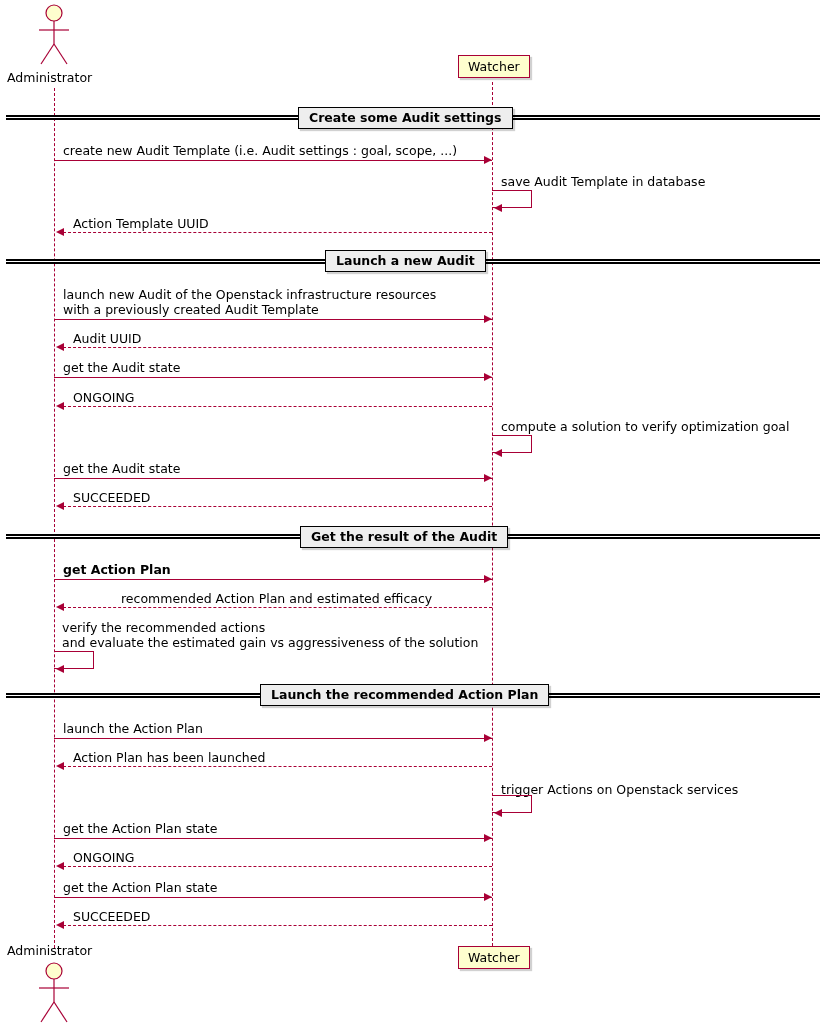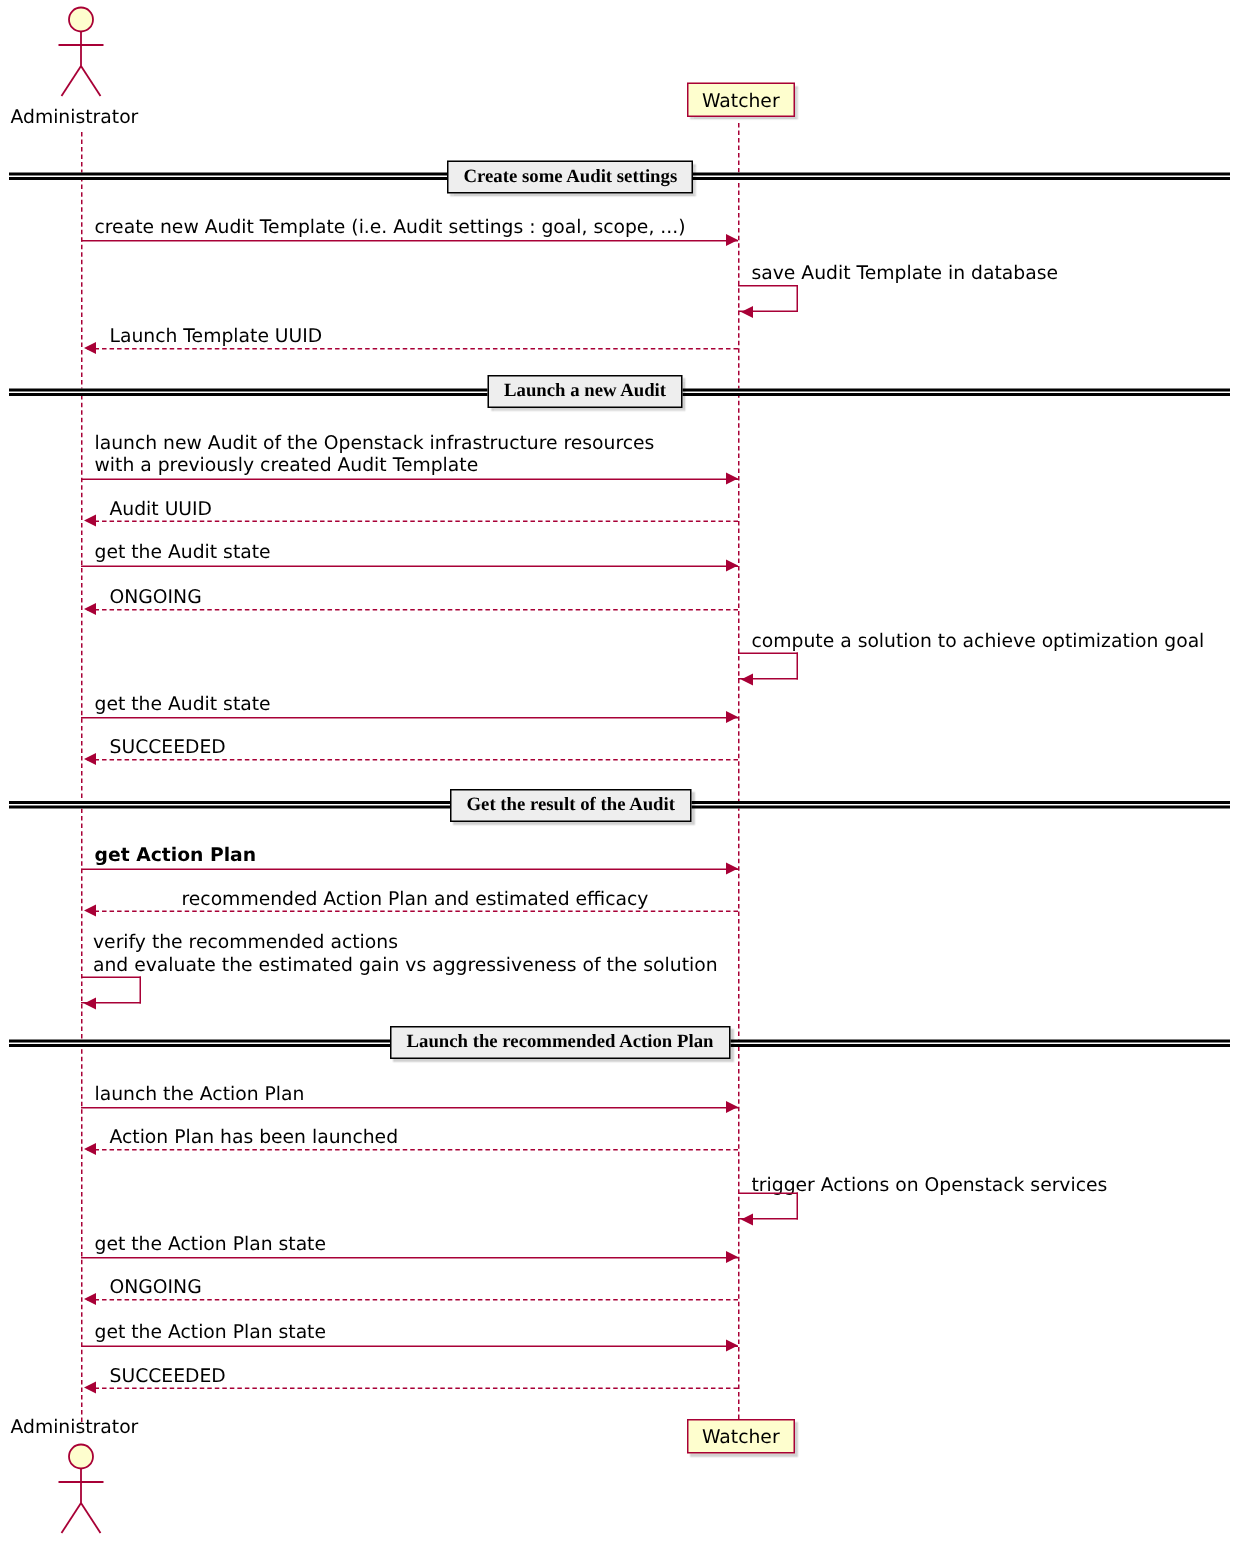--- a/index.html
+++ b/index.html
@@ -57,21 +57,20 @@
   .divider-label {
     position: absolute;
     background: #EEEEEE;
     border: 1px solid #000;
     font-weight: bold;
     font-size: 12.5px;
     padding: 2px 10px 3px 10px;
     white-space: nowrap;
     text-align: center;
     box-shadow: 2px 2px 1px rgba(0,0,0,0.18);
-    font-family: Liberation Serif, serif;
   }
 
   
   .msg-line {
     position: absolute;
     height: 0;
     border-top: 1px solid #A80036;
   }
   .msg-line.dashed { border-top: 1px dashed #A80036; }
   .arrow-r, .arrow-l {
@@ -129,21 +128,21 @@
   <div class="divider-label" style="left:298px; top:107px;">Create some Audit settings</div>
 
   <div class="msg-text" style="left:63px; top:143px;">create new Audit Template (i.e. Audit settings : goal, scope, ...)</div>
   <div class="msg-line" style="left:54px; top:160px; width:438px;"></div>
   <div class="arrow-r" style="left:484px; top:156px;"></div>
 
   <div class="msg-text" style="left:501px; top:174px;">save Audit Template in database</div>
   <div class="self-msg" style="left:492px; top:190px;"></div>
   <div class="arrow-l" style="left:494px; top:204px;"></div>
 
-  <div class="msg-text" style="left:73px; top:216px;">Launch Template UUID</div>
+  <div class="msg-text" style="left:73px; top:216px;">Action Template UUID</div>
   <div class="msg-line dashed" style="left:58px; top:232px; width:434px;"></div>
   <div class="arrow-l" style="left:56px; top:228px;"></div>
 
   <div class="divider-rule" style="top:259px;"></div>
   <div class="divider-label" style="left:325px; top:250px;">Launch a new Audit</div>
 
   <div class="msg-text" style="left:63px; top:287px;">launch new Audit of the Openstack infrastructure resources
 with a previously created Audit Template</div>
   <div class="msg-line" style="left:54px; top:319px; width:438px;"></div>
   <div class="arrow-r" style="left:484px; top:315px;"></div>
@@ -153,21 +152,21 @@
   <div class="arrow-l" style="left:56px; top:343px;"></div>
 
   <div class="msg-text" style="left:63px; top:360px;">get the Audit state</div>
   <div class="msg-line" style="left:54px; top:377px; width:438px;"></div>
   <div class="arrow-r" style="left:484px; top:373px;"></div>
 
   <div class="msg-text" style="left:73px; top:390px;">ONGOING</div>
   <div class="msg-line dashed" style="left:58px; top:406px; width:434px;"></div>
   <div class="arrow-l" style="left:56px; top:402px;"></div>
 
-  <div class="msg-text" style="left:501px; top:419px;">compute a solution to achieve optimization goal</div>
+  <div class="msg-text" style="left:501px; top:419px;">compute a solution to verify optimization goal</div>
   <div class="self-msg" style="left:492px; top:435px;"></div>
   <div class="arrow-l" style="left:494px; top:449px;"></div>
 
   <div class="msg-text" style="left:63px; top:461px;">get the Audit state</div>
   <div class="msg-line" style="left:54px; top:478px; width:438px;"></div>
   <div class="arrow-r" style="left:484px; top:474px;"></div>
 
   <div class="msg-text" style="left:73px; top:490px;">SUCCEEDED</div>
   <div class="msg-line dashed" style="left:58px; top:506px; width:434px;"></div>
   <div class="arrow-l" style="left:56px; top:502px;"></div>

